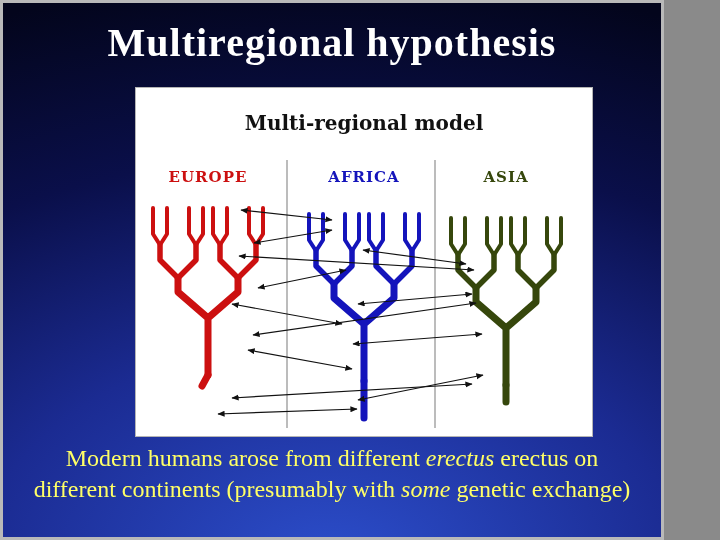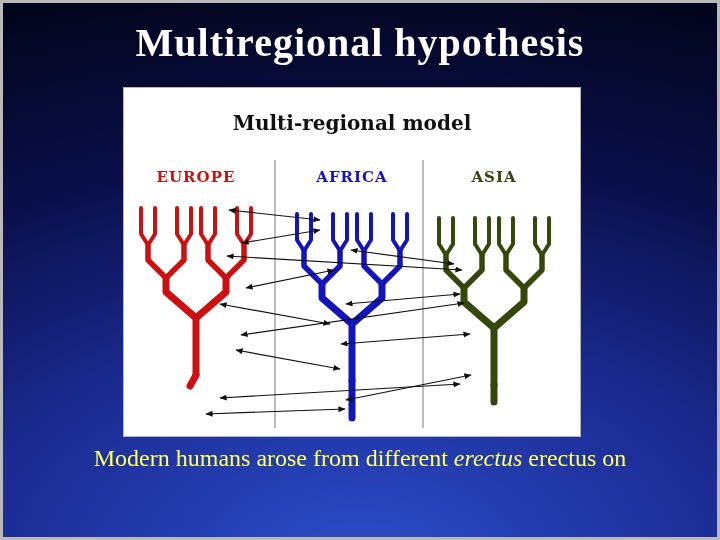--- a/index.html
+++ b/index.html
@@ -1,28 +1,28 @@
 <!DOCTYPE html>
 <html><head>
 <meta charset="utf-8">
 <style>
   html,body{margin:0;padding:0;background:#8a8a8a;}
   .slide{
-    position:relative;width:720px;height:540px;box-sizing:border-box;
+    position:relative;width:664px;height:540px;box-sizing:border-box;
     border:3px solid #b9b9b9;overflow:hidden;
     background:radial-gradient(ellipse 140% 110% at 50% 105%,
       #2c4ecb 0%, #1b2b92 38%, #0a0f4a 70%, #03051c 100%);
     font-family:"Liberation Serif", serif;
   }
   .slide-title{
     position:absolute;top:16px;left:0;width:100%;text-align:center;
     color:#ffffff;font-size:40px;font-weight:bold;letter-spacing:1px;
   }
   .panel{
-    position:absolute;left:120px;top:84px;width:456px;height:348px;
+    position:absolute;left:132px;top:84px;width:456px;height:348px;
     background:#ffffff;border:1px solid #b5b5b5;box-sizing:content-box;
   }
   .panel svg{display:block;}
   .caption{
     position:absolute;left:0;top:440px;width:100%;text-align:center;
     font-size:24px;line-height:1.3;color:#ffff66;
   }
   .caption .it{font-style:italic;}
 </style>
 </head>
@@ -85,15 +85,16 @@
         <line x1="217" y1="256" x2="346" y2="246" marker-start="url(#ah)" marker-end="url(#ah)"></line>
         <line x1="96" y1="310" x2="336" y2="296" marker-start="url(#ah)" marker-end="url(#ah)"></line>
         <line x1="82" y1="326" x2="221" y2="321" marker-start="url(#ah)" marker-end="url(#ah)"></line>
         <line x1="222" y1="312" x2="347" y2="287" marker-start="url(#ah)" marker-end="url(#ah)"></line>
       </g>
     </svg>
   </div>
 
   <div class="caption">
     <div><span>Modern humans arose from different </span><span class="it">erectus</span><span> erectus on</span></div>
+    <div><span>different continents (presumably with </span><span class="it">some</span><span> genetic exchange)</span></div>
   </div>
 
 </div>
 
 </body></html>

